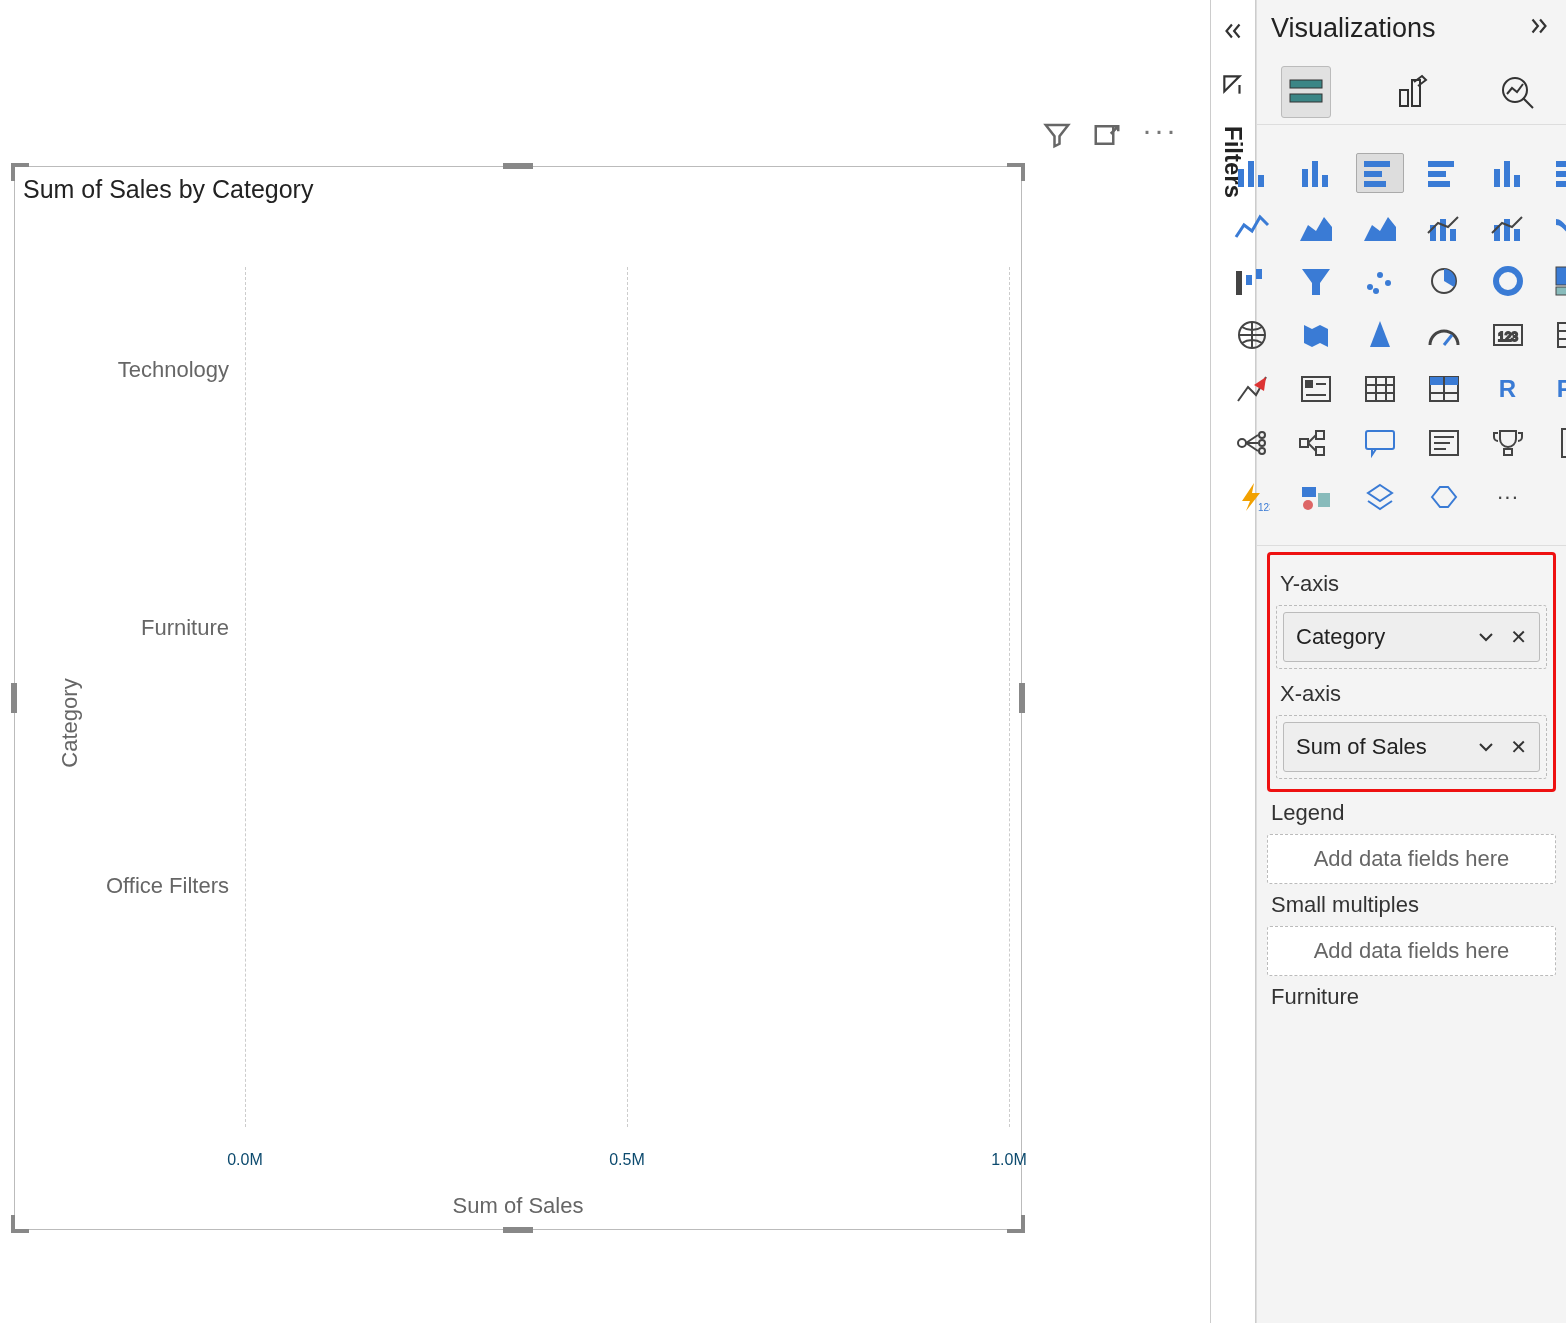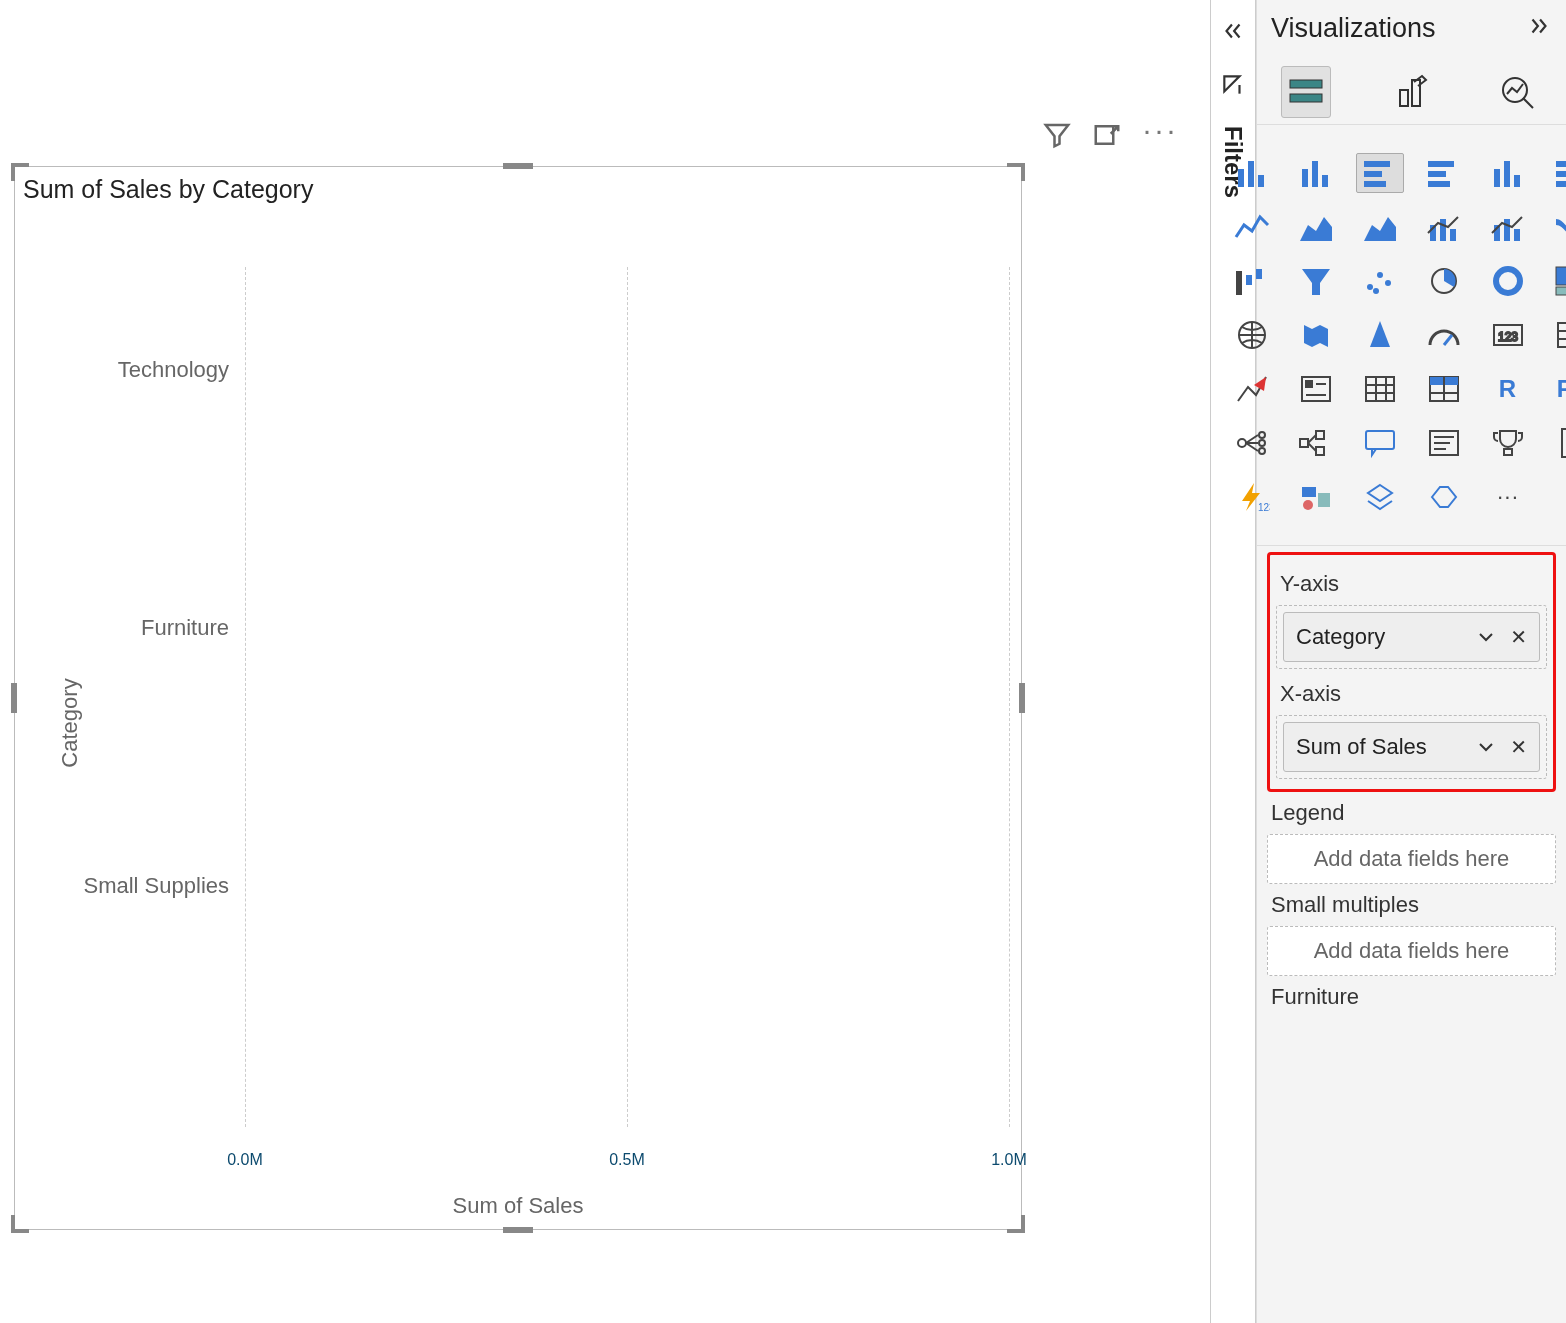--- a/index.html
+++ b/index.html
@@ -104,21 +104,21 @@
             <div class="tick" style="left: 100%; margin-top: 12px;">1.0M</div>
             <div class="bar-row" style="top: 8px; height: 190px;">
               <div class="bar-cat">Technology</div>
               <div class="bar" style="width: 84%; background: rgb(91, 143, 249);"></div>
             </div>
             <div class="bar-row" style="top: 266px; height: 190px;">
               <div class="bar-cat">Furniture</div>
               <div class="bar" style="width: 74%; background: rgb(91, 143, 249);"></div>
             </div>
             <div class="bar-row" style="top: 524px; height: 190px;">
-              <div class="bar-cat">Small Supplies</div>
+              <div class="bar-cat">Office Filters</div>
               <div class="bar" style="width: 72%; background: rgb(91, 143, 249);"></div>
             </div>
           </div>
       </div>
     </div>
   </div>
 
   <div id="filters-strip">
     <span>
       <svg viewBox="0 0 24 24">

